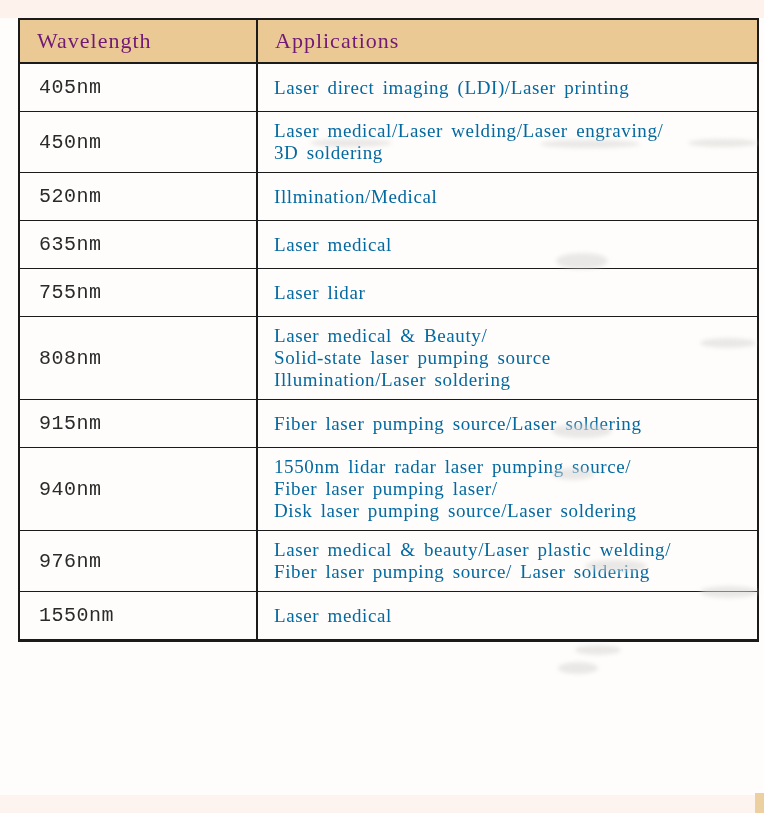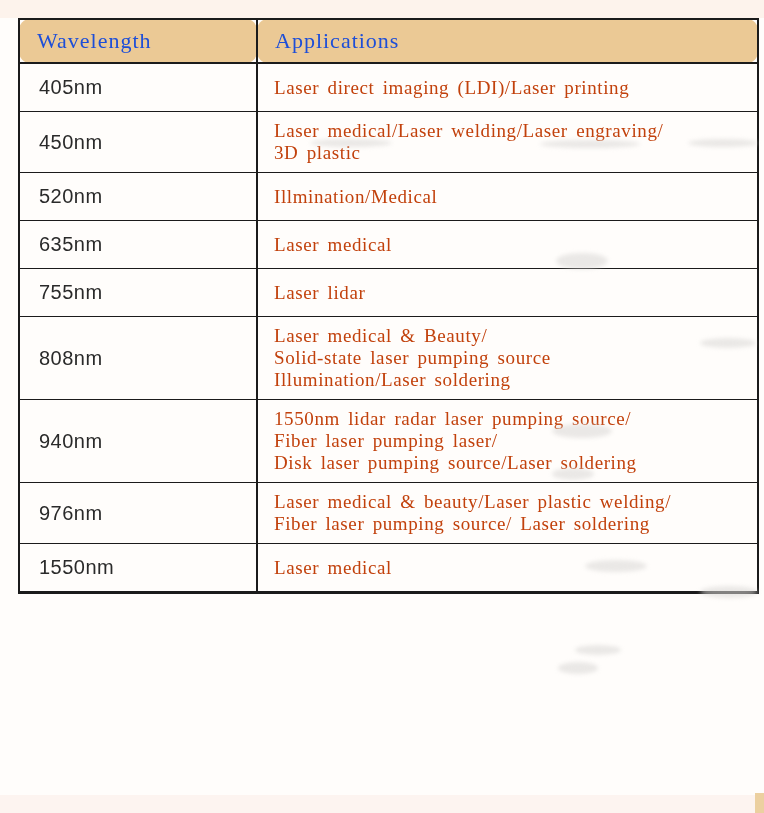--- a/index.html
+++ b/index.html
@@ -43,36 +43,35 @@
   }
   table.spec { border: 2px solid #1b1b1b; }
   table.spec th { border-bottom-width: 2px; }
   table.spec th:first-child, table.spec td:first-child { border-right-width: 2px; }
   table.spec tr:last-child td { border-bottom-width: 3px; }
   th.hdr {
     background: #ebc995;
     height: 40px;
     font-size: 22px;
     font-weight: normal;
-    color: #1d4ed8;
+    color: #701a75;
     letter-spacing: 1px;
     padding-left: 17px;
-    border-radius: 11px;
   }
   td.wl {
-    font-family: Liberation Sans, sans-serif;
+    font-family: Liberation Mono, monospace;
     font-size: 20px;
     color: #2a2a2a;
     padding-left: 19px;
     height: 45px;
     letter-spacing: 0.5px;
   }
   td.app {
     font-size: 19px;
-    color: #c2410c;
+    color: #0369a1;
     padding: 8px 4px 8px 16px;
     letter-spacing: 0.6px;
     word-spacing: 3px;
   }
   td.app .line { line-height: 22px; }
   
   .smudge {
     position: absolute;
     background: #d9d7d5;
     border-radius: 50%;
@@ -114,21 +113,21 @@
           <tr>
             <td class="wl">405nm</td>
             <td class="app">
               <div class="line">Laser direct imaging (LDI)/Laser printing</div>
             </td>
           </tr>
           <tr>
             <td class="wl">450nm</td>
             <td class="app">
               <div class="line">Laser medical/Laser welding/Laser engraving/</div>
-              <div class="line">3D plastic</div>
+              <div class="line">3D soldering</div>
             </td>
           </tr>
           <tr>
             <td class="wl">520nm</td>
             <td class="app">
               <div class="line">Illmination/Medical</div>
             </td>
           </tr>
           <tr>
             <td class="wl">635nm</td>
@@ -141,20 +140,26 @@
             <td class="app">
               <div class="line">Laser lidar</div>
             </td>
           </tr>
           <tr>
             <td class="wl">808nm</td>
             <td class="app">
               <div class="line">Laser medical &amp; Beauty/</div>
               <div class="line">Solid-state laser pumping source</div>
               <div class="line">Illumination/Laser soldering</div>
+            </td>
+          </tr>
+          <tr>
+            <td class="wl">915nm</td>
+            <td class="app">
+              <div class="line">Fiber laser pumping source/Laser soldering</div>
             </td>
           </tr>
           <tr>
             <td class="wl">940nm</td>
             <td class="app">
               <div class="line">1550nm lidar radar laser pumping source/</div>
               <div class="line">Fiber laser pumping laser/</div>
               <div class="line">Disk laser pumping source/Laser soldering</div>
             </td>
           </tr>

